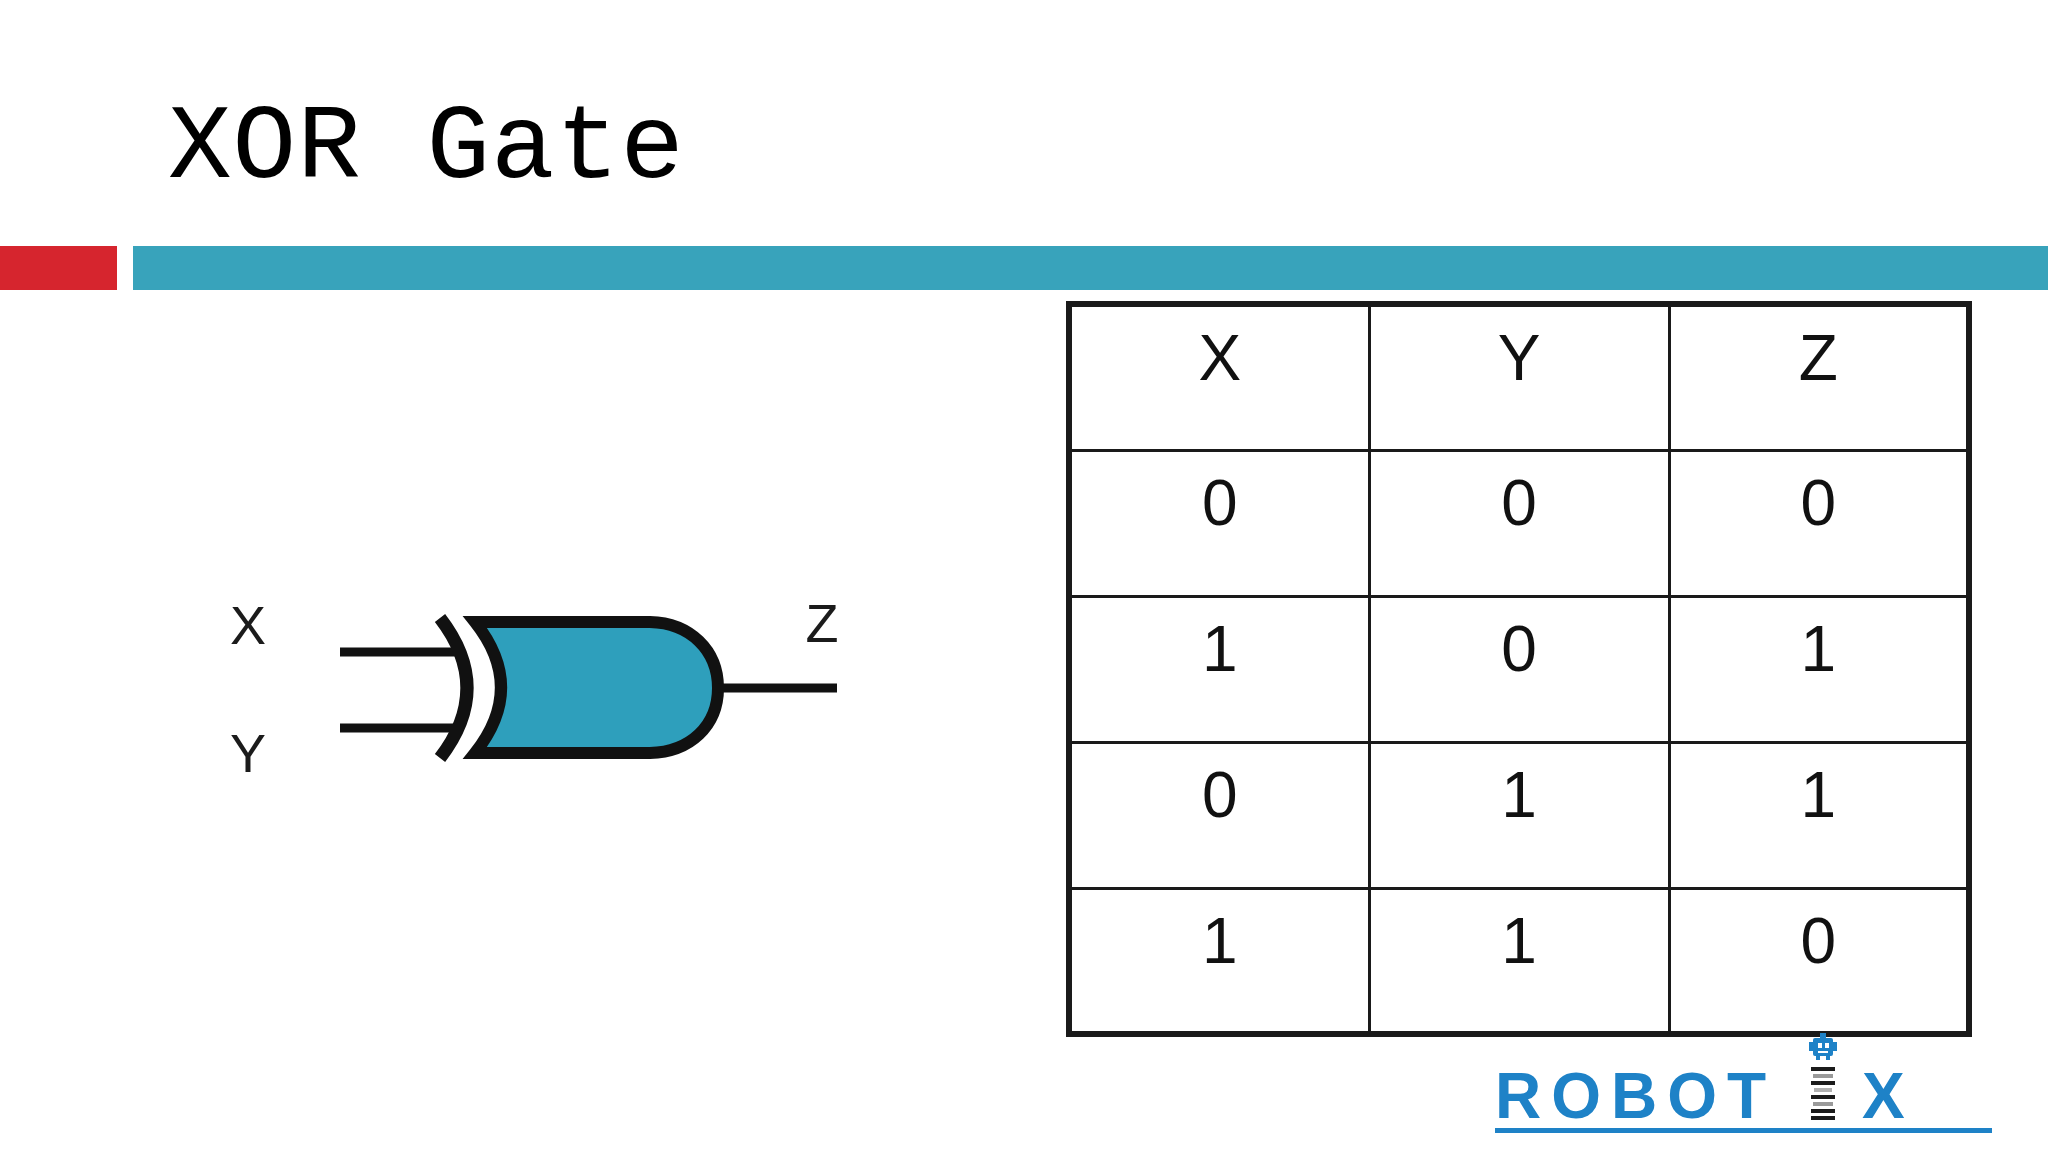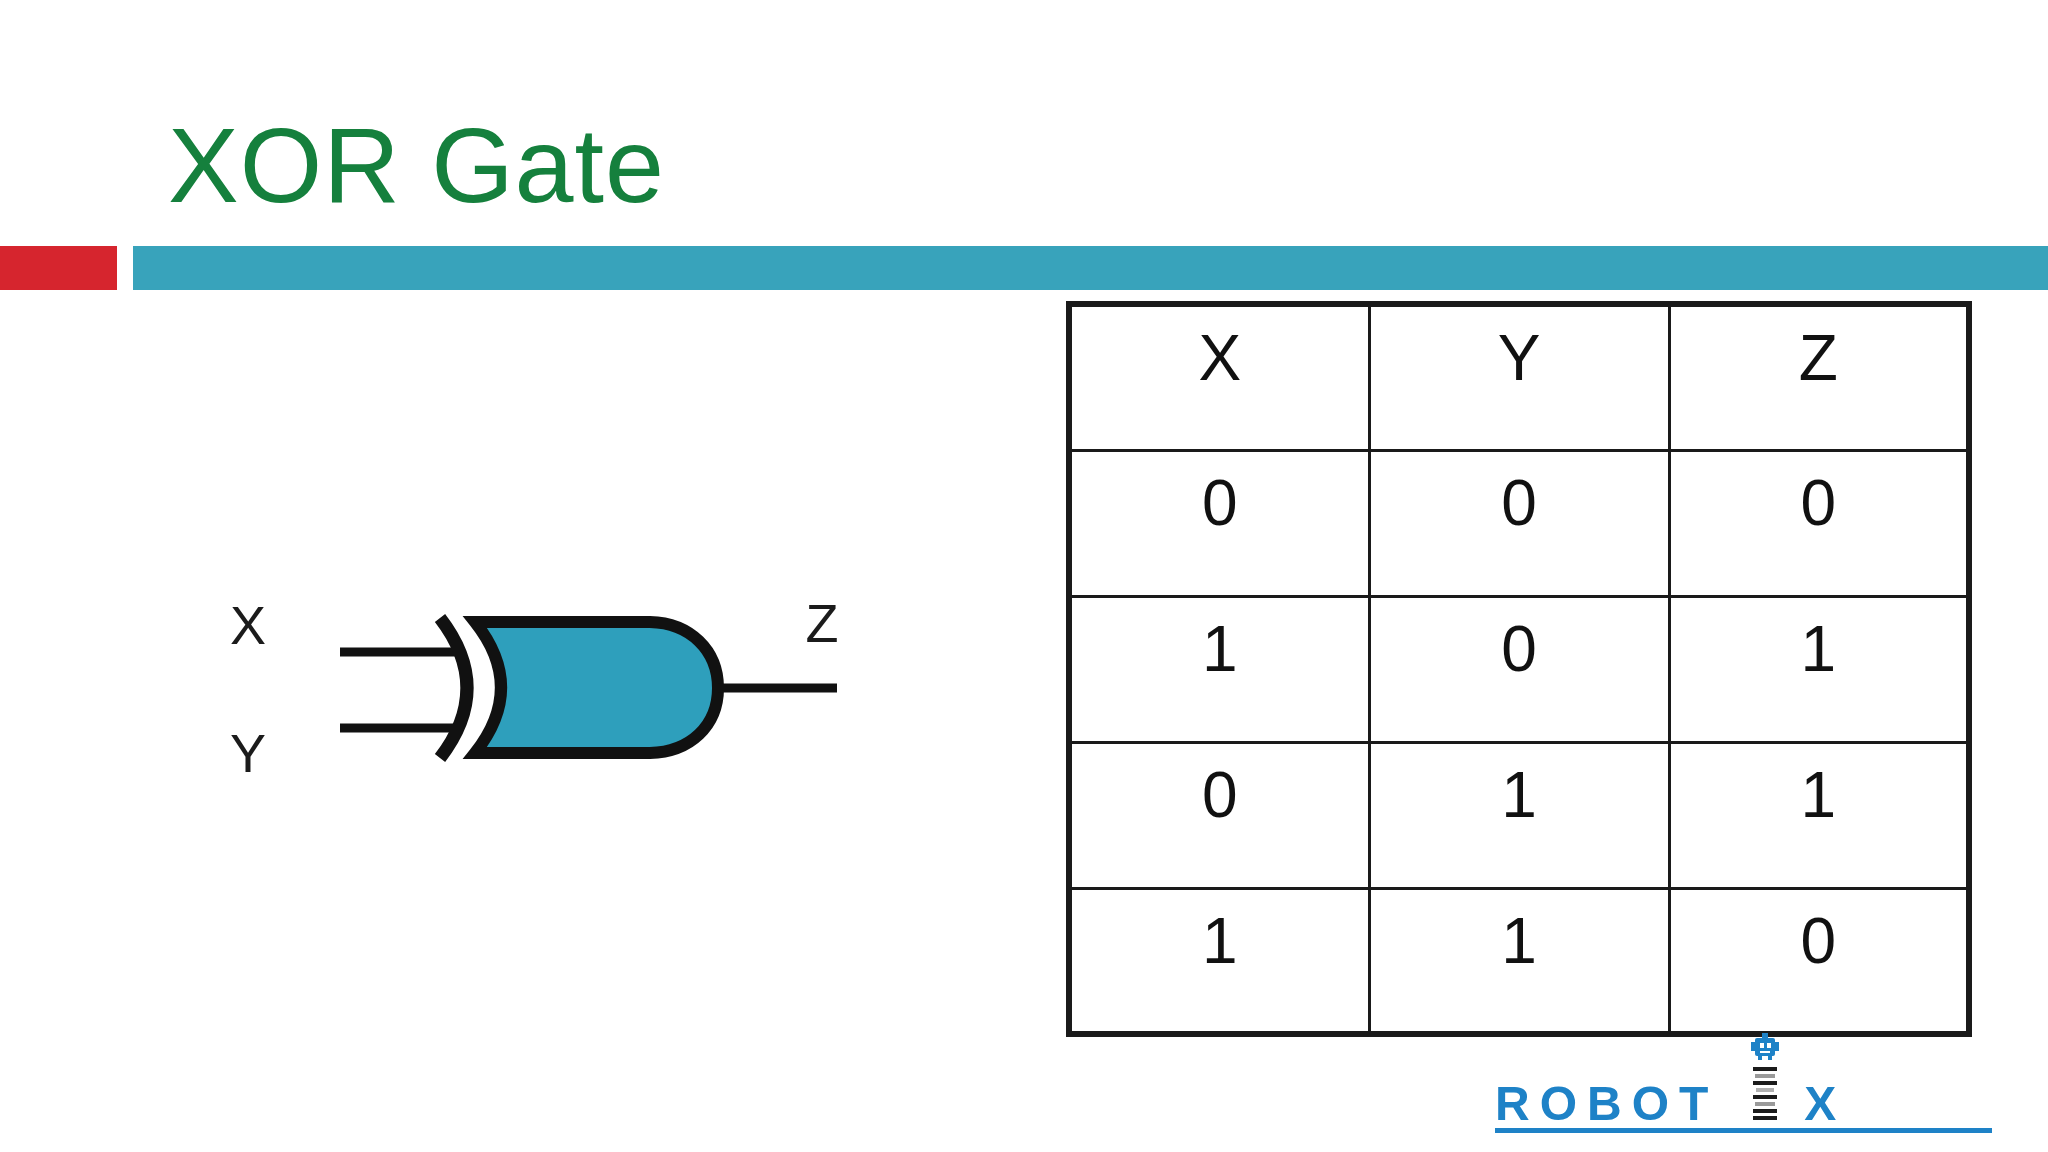--- a/index.html
+++ b/index.html
@@ -11,26 +11,27 @@
     width: 2048px;
     height: 1152px;
     background: #ffffff;
     overflow: hidden;
   }
 
   
   .page-title {
     position: absolute;
     left: 168px;
-    top: 112px;
+    top: 96px;
     font-size: 106px;
     line-height: 1.0;
-    color: #15803d;
+    color: #000000;
     letter-spacing: 1px;
     white-space: nowrap;
+    font-family: Liberation Mono, monospace;
   }
 
   
   .accent-red {
     position: absolute;
     left: 0; top: 246px;
     width: 117px; height: 44px;
     background: #d6252e;
   }
   .accent-teal {
@@ -84,21 +85,21 @@
     left: 1495px; top: 1034px;
     width: 500px;
   }
   .logo-row {
     display: flex;
     align-items: flex-end;
     height: 88px;
   }
   .logo-text {
     font-weight: bold;
-    font-size: 48px;
+    font-size: 64px;
     line-height: 0.78;
     color: #1e82c7;
     letter-spacing: 10px;
     white-space: nowrap;
   }
   .logo-i {
     display: flex;
     flex-direction: column;
     align-items: center;
     margin: 0 26px 2px 34px;

